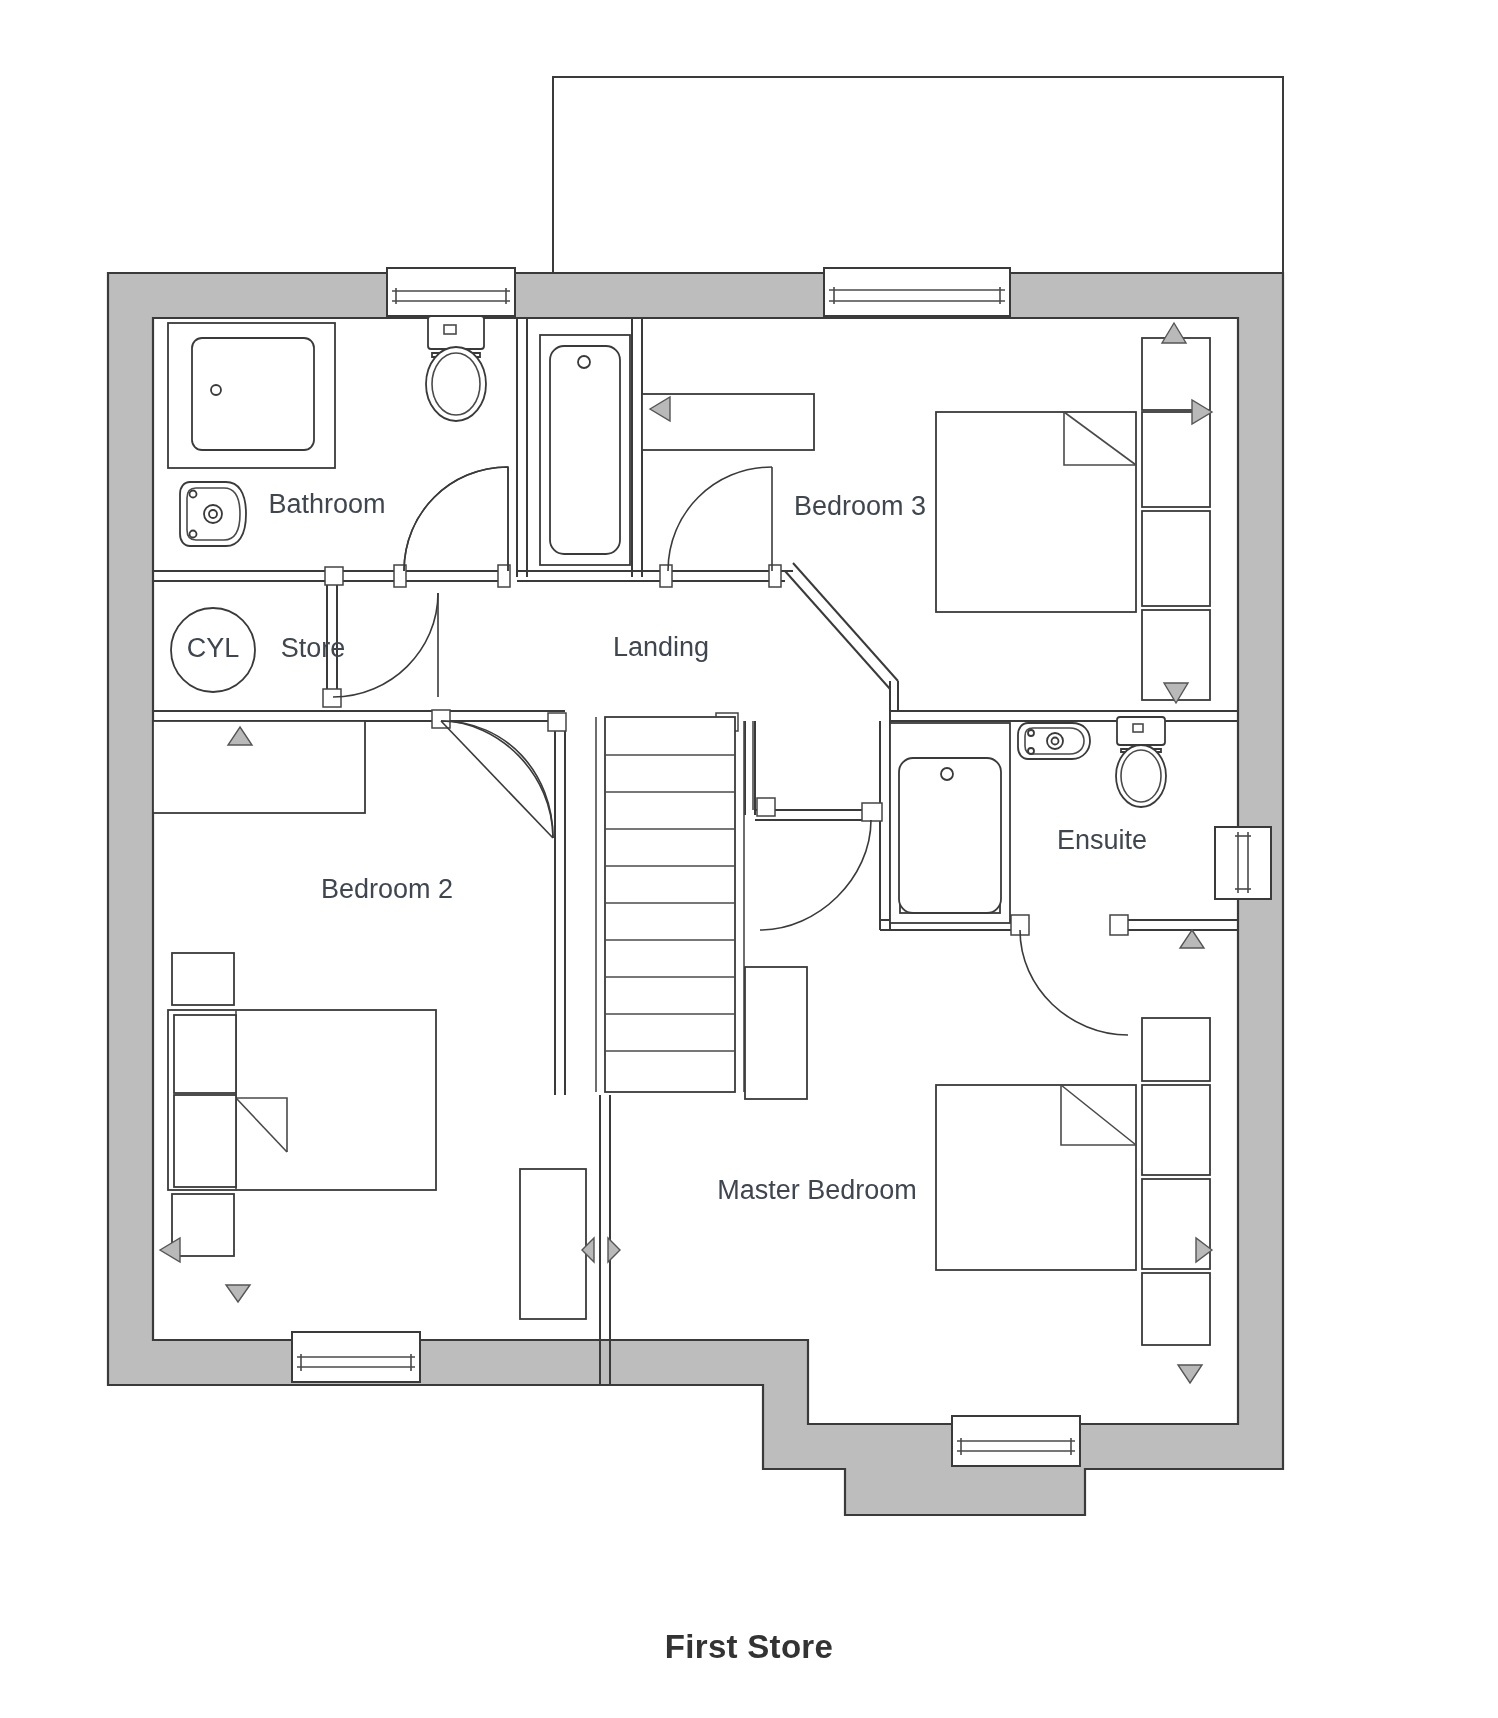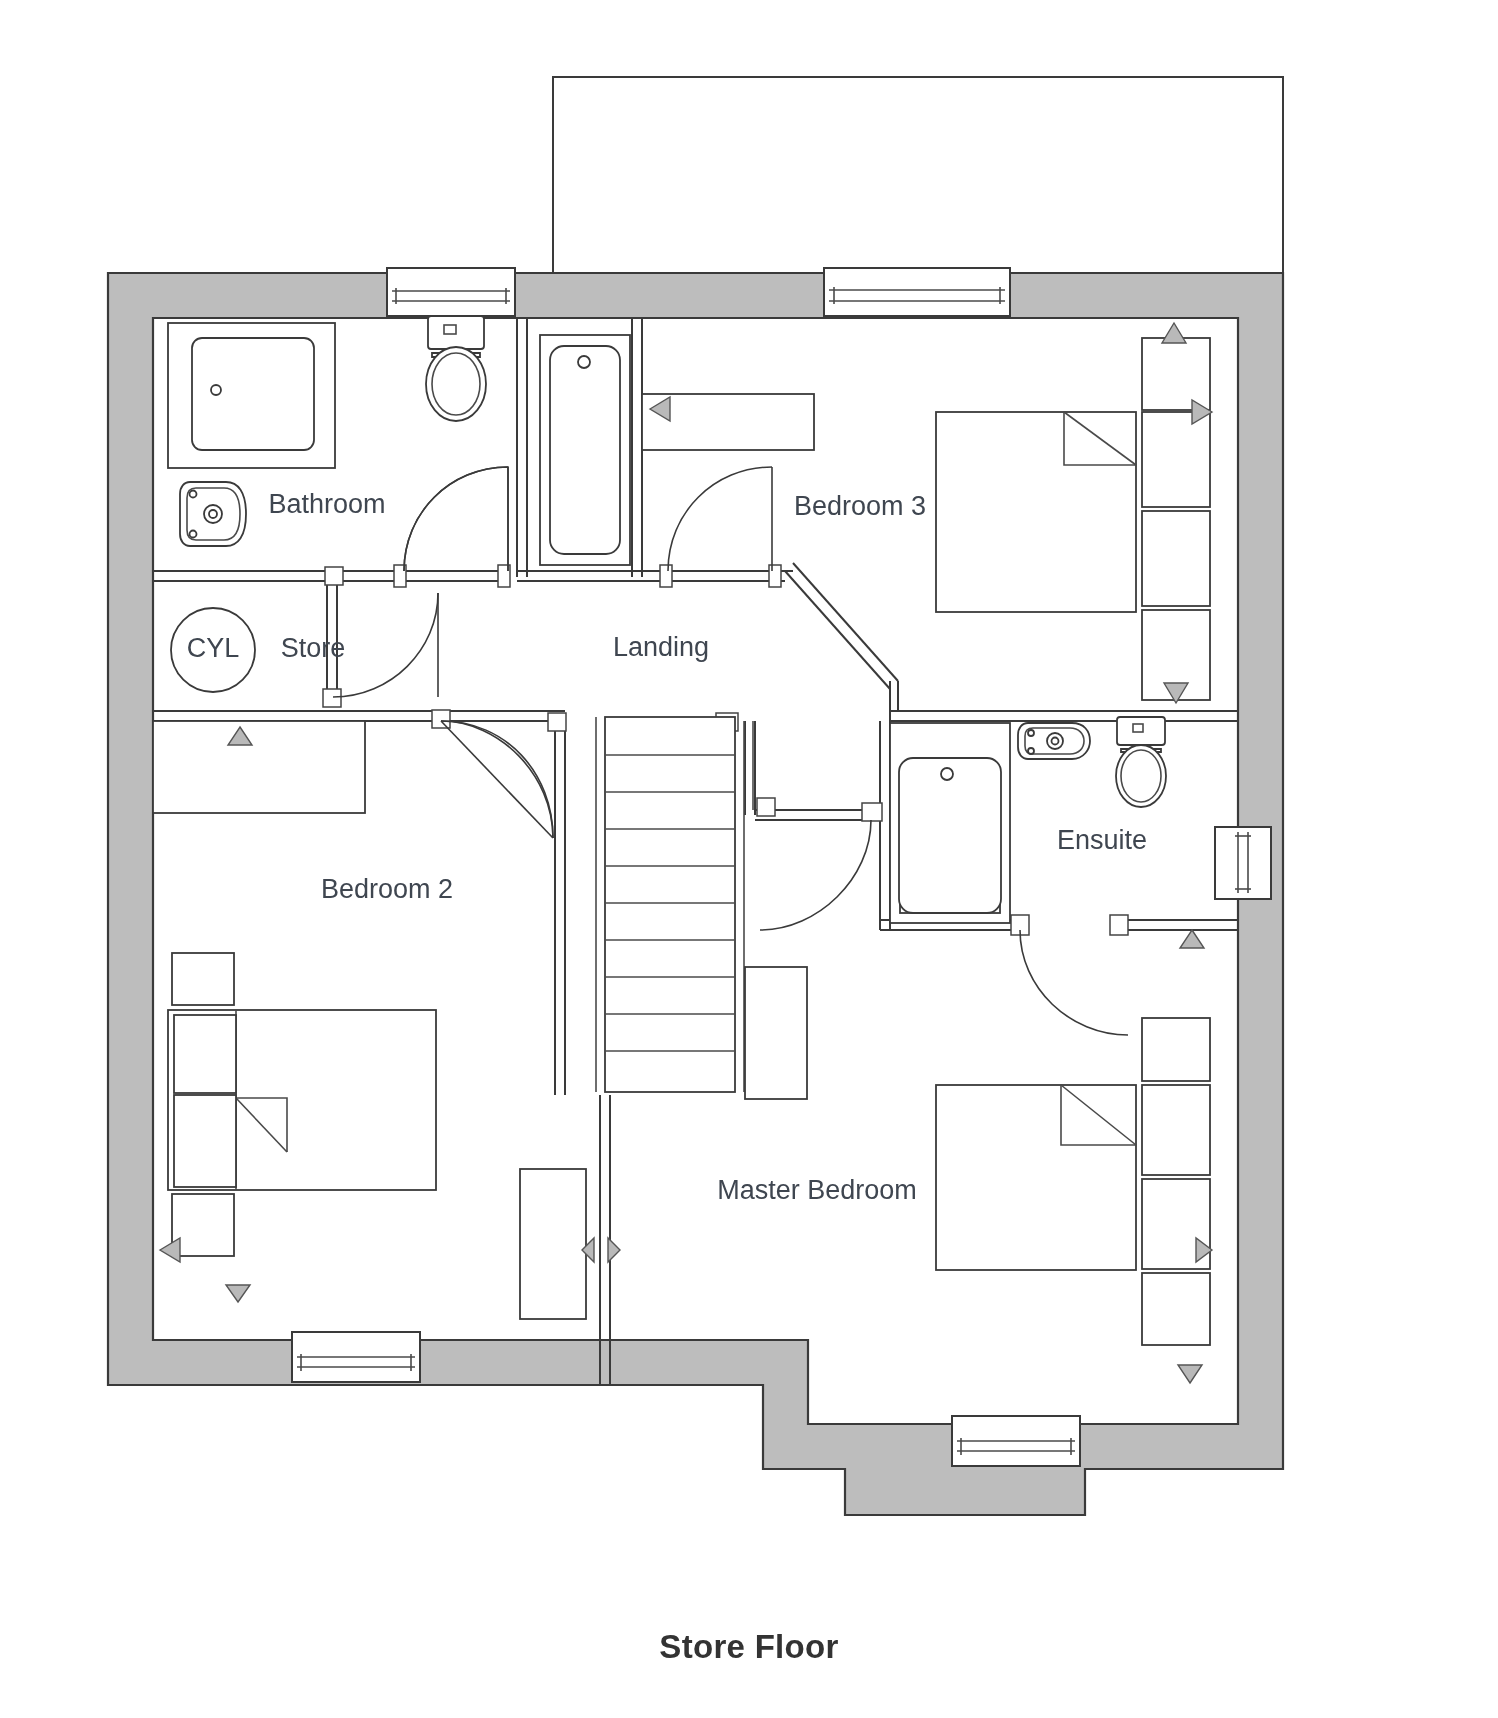--- a/index.html
+++ b/index.html
@@ -405,13 +405,13 @@
   <text class="room-label" x="313" y="645">Store</text>
   <text class="room-label" x="661" y="644">Landing</text>
   <text class="room-label" x="860" y="503">Bedroom 3</text>
   <text class="room-label" x="1102" y="837">Ensuite</text>
   <text class="room-label" x="387" y="886">Bedroom 2</text>
   <text class="room-label" x="817" y="1187">Master Bedroom</text>
 
 </svg>
 </div>
 
-<div id="floor-title">Store Floor</div>
+<div id="floor-title">First Store</div>
 
 </body></html>

